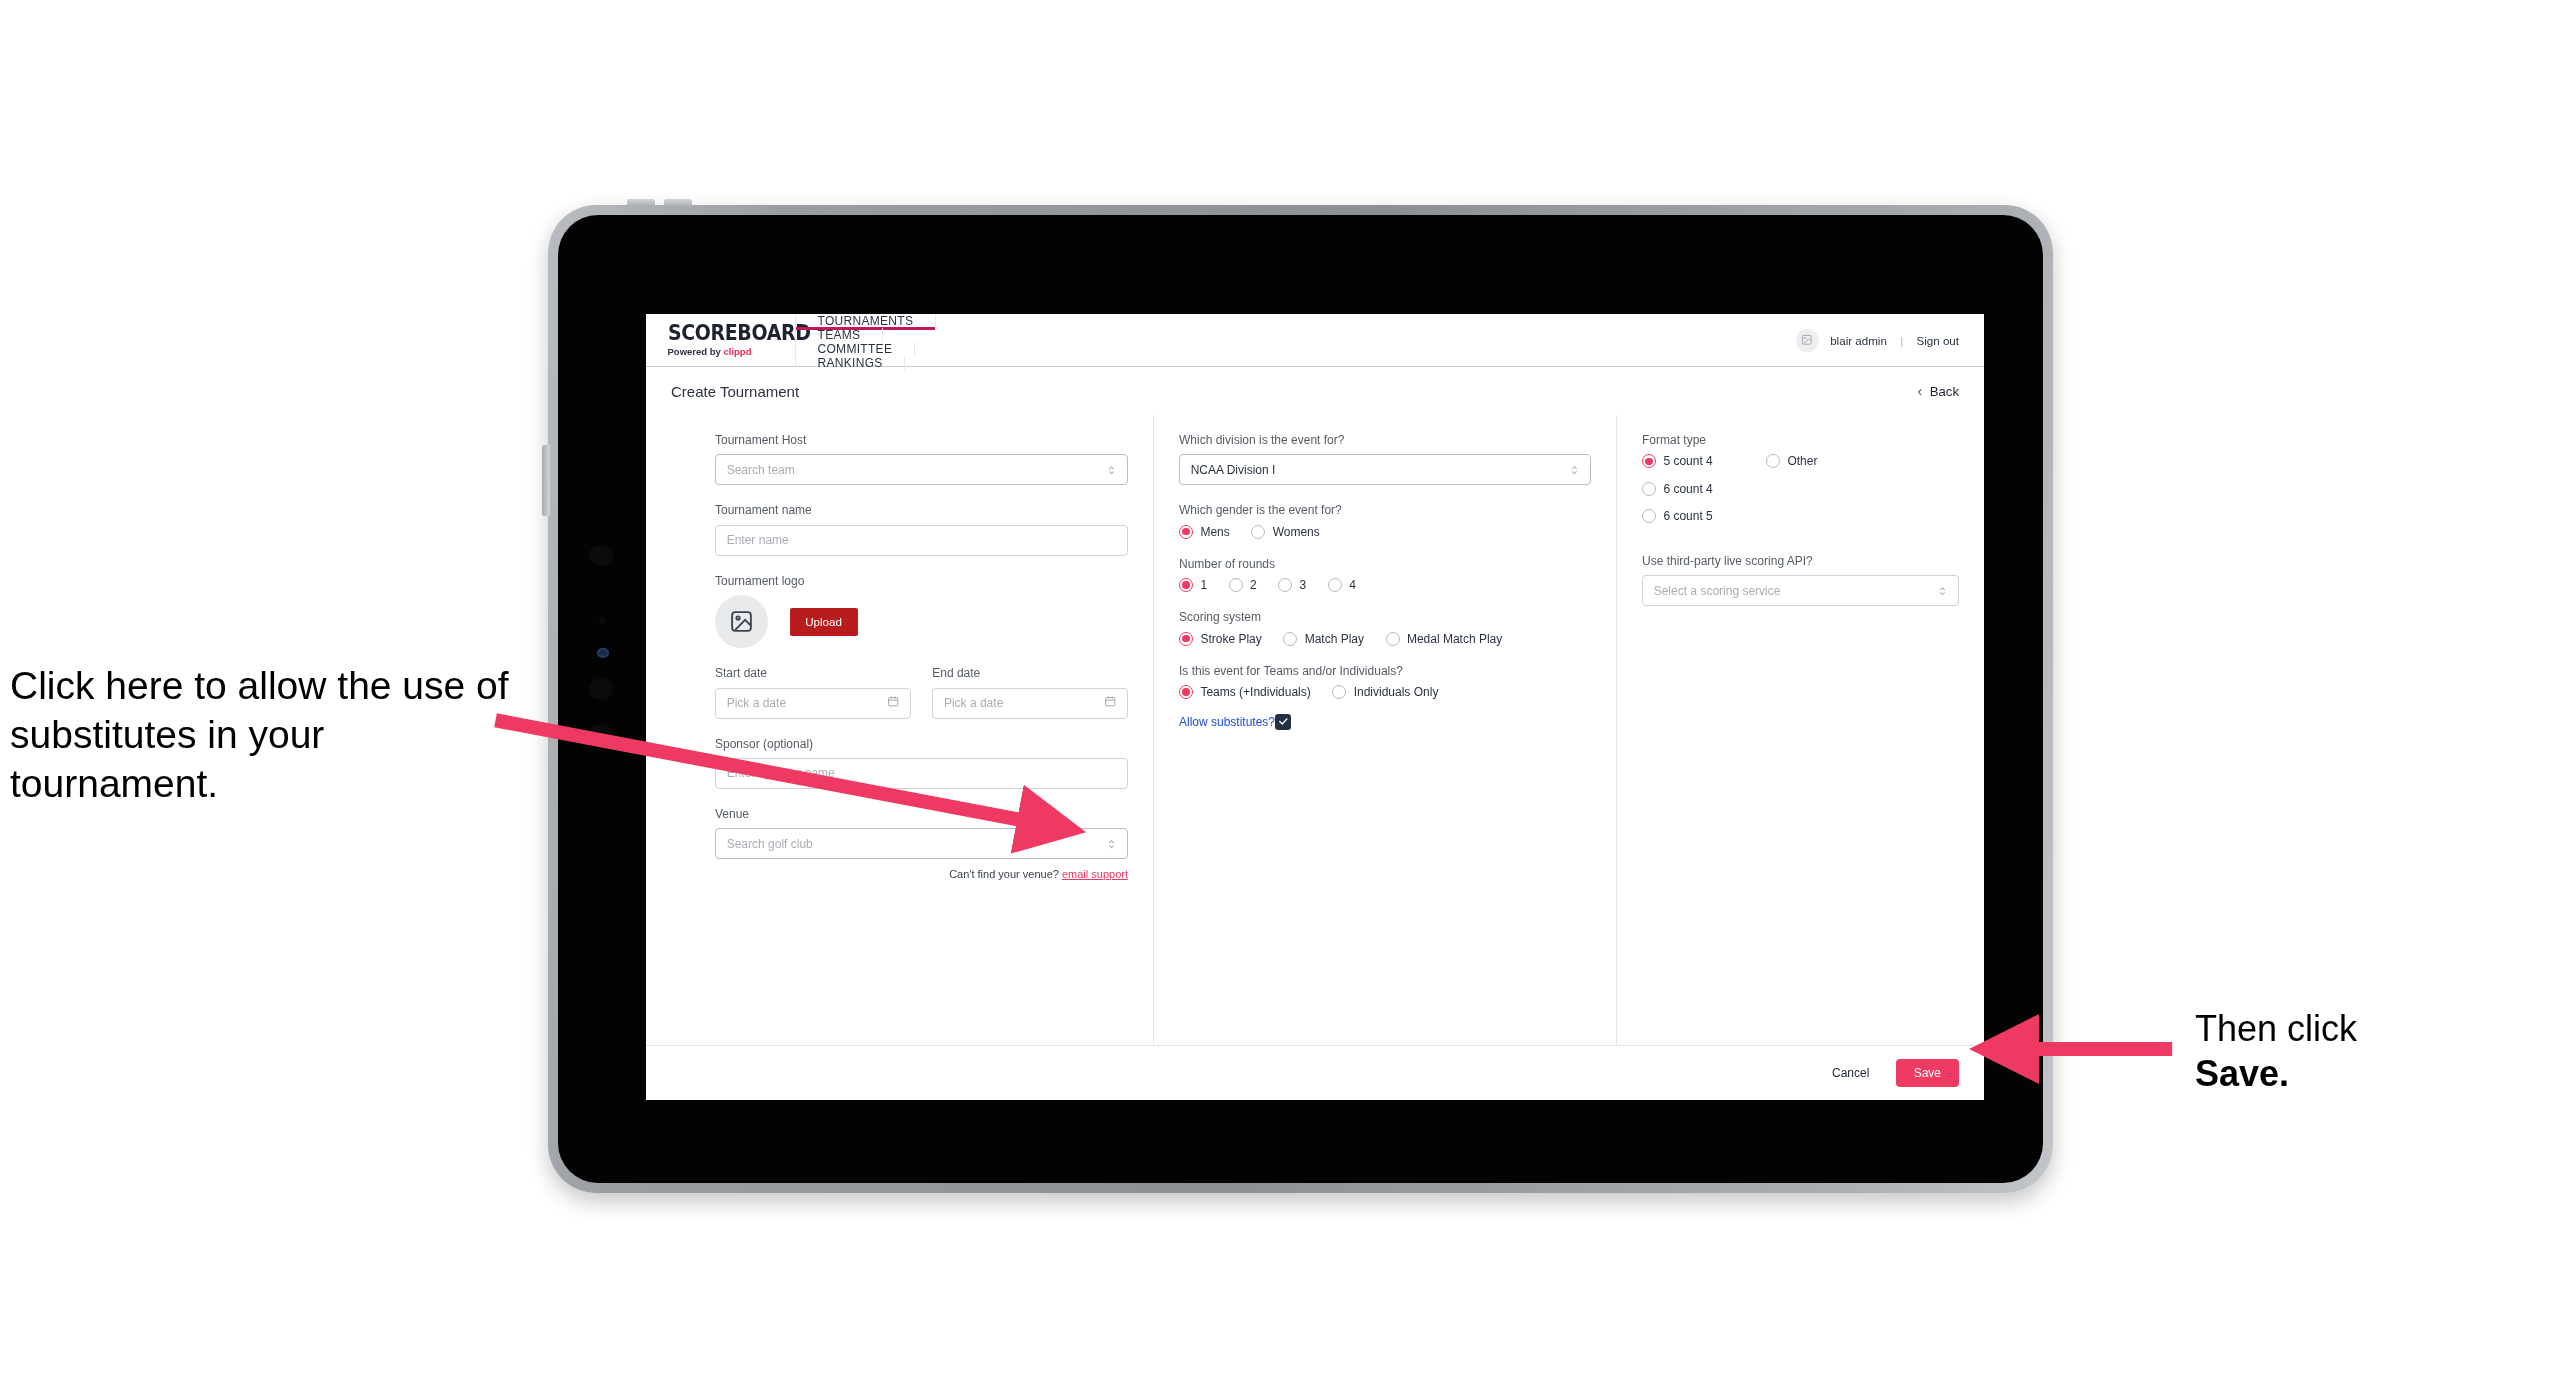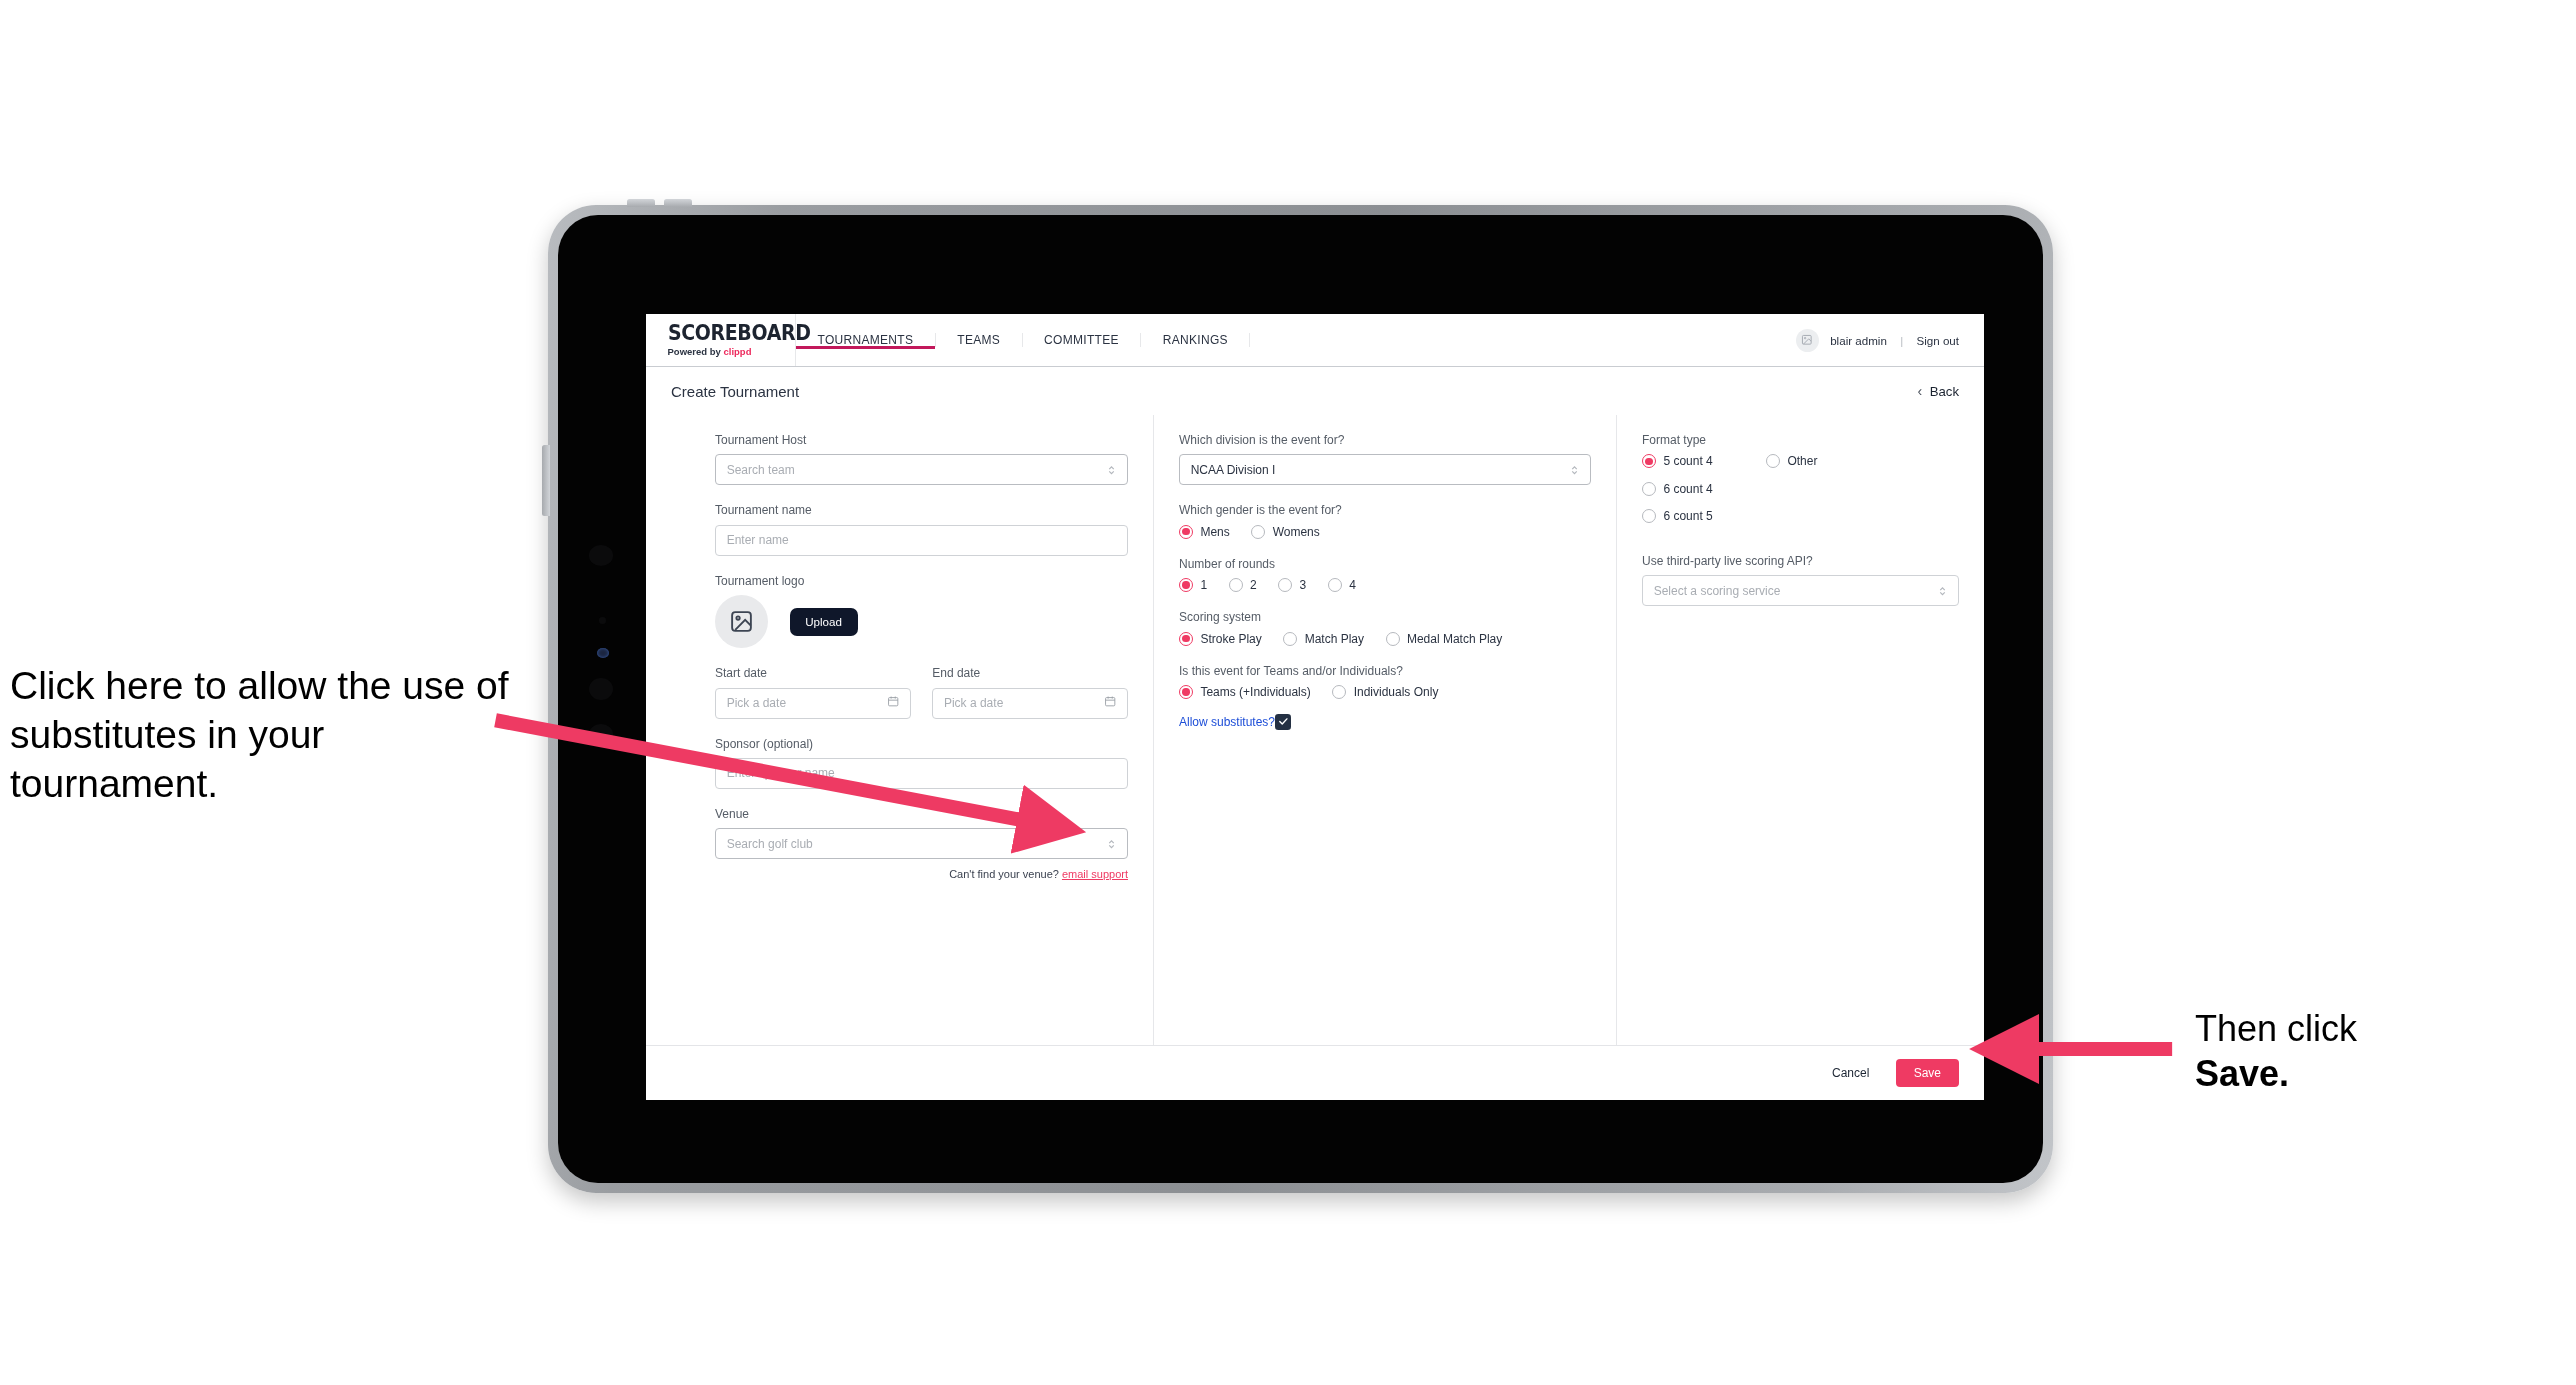--- a/index.html
+++ b/index.html
@@ -114,21 +114,21 @@
   .brand-sub {
     font-size: 9.5px;
     color: #2b3342;
     margin-top: 3.3px;
     font-weight: bold;
     white-space: nowrap;
   }
   .brand-sub .clippd { color: #ec २; }
   .brand-sub .clippd { color: #ed2a5d; }
 
-  .navtabs { display: flex; align-items: center; }
+  .navtabs { display: flex; align-items: flex-start; flex-direction: column; }
   .navtab {
     display: flex;
     align-items: center;
     padding: 0 21.5px;
     font-size: 12px;
     letter-spacing: 0.3px;
     color: #2b3342;
     border-right: 0.8px solid #e7e8ea;
     position: relative;
     cursor: pointer;
@@ -223,25 +223,25 @@
 
   
   .logo-row { display: flex; align-items: center; gap: 21.5px; margin-top: 3.3px; }
   .logo-circle {
     width: 53px; height: 53px; border-radius: 50%;
     background: #e9eaec;
     display: flex; align-items: center; justify-content: center;
     color: #3d4553;
   }
   .upload-btn {
-    background: #0f172a;
+    background: #b91c1c;
     color: #fff;
     font-size: 11.6px;
     padding: 7.4px 15.7px;
-    border-radius: 7px;
+    border-radius: 2px;
     border: none;
     cursor: pointer;
     font-family: inherit;
   }
 
   .date-row { display: flex; gap: 21.5px; }
   .date-col { flex: 1; }
 
   .hint-row {
     text-align: right;

